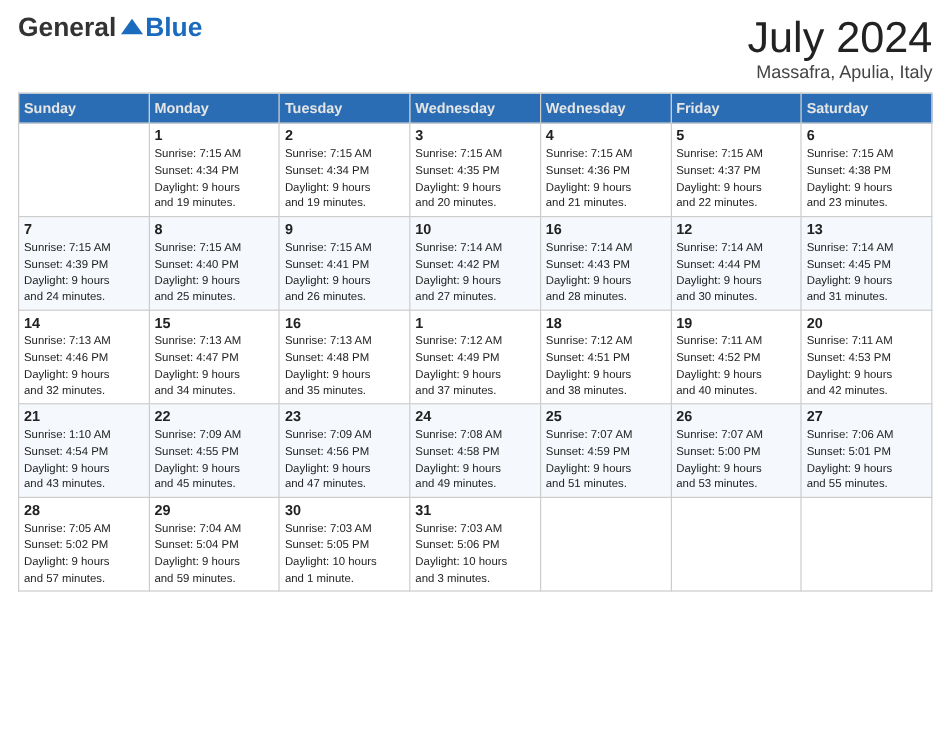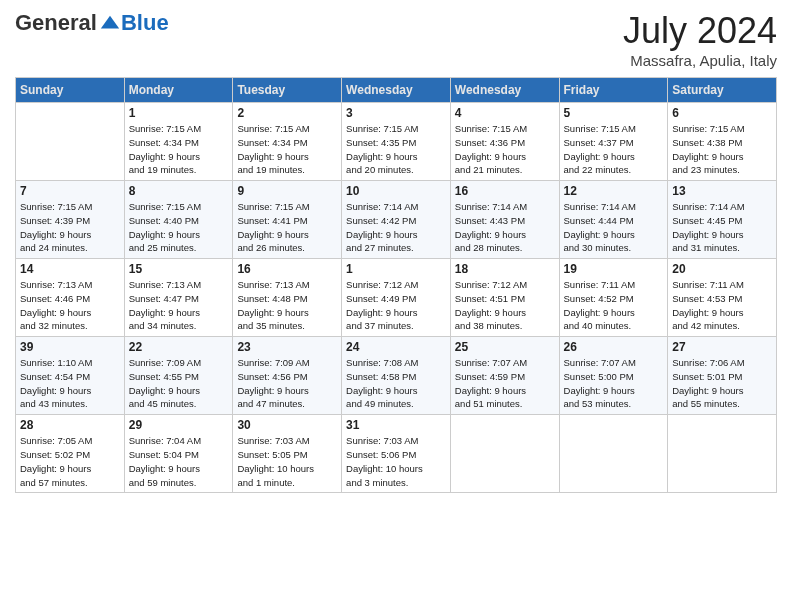--- a/index.html
+++ b/index.html
@@ -268,21 +268,21 @@
           <td>
             <div class="day-number">20</div>
             <div class="day-info" style="white-space: pre-line;">Sunrise: 7:11 AM
 Sunset: 4:53 PM
 Daylight: 9 hours
 and 42 minutes.</div>
           </td>
         </tr>
         <tr>
           <td>
-            <div class="day-number">39</div>
+            <div class="day-number">21</div>
             <div class="day-info" style="white-space: pre-line;">Sunrise: 1:10 AM
 Sunset: 4:54 PM
 Daylight: 9 hours
 and 43 minutes.</div>
           </td>
           <td>
             <div class="day-number">22</div>
             <div class="day-info" style="white-space: pre-line;">Sunrise: 7:09 AM
 Sunset: 4:55 PM
 Daylight: 9 hours

